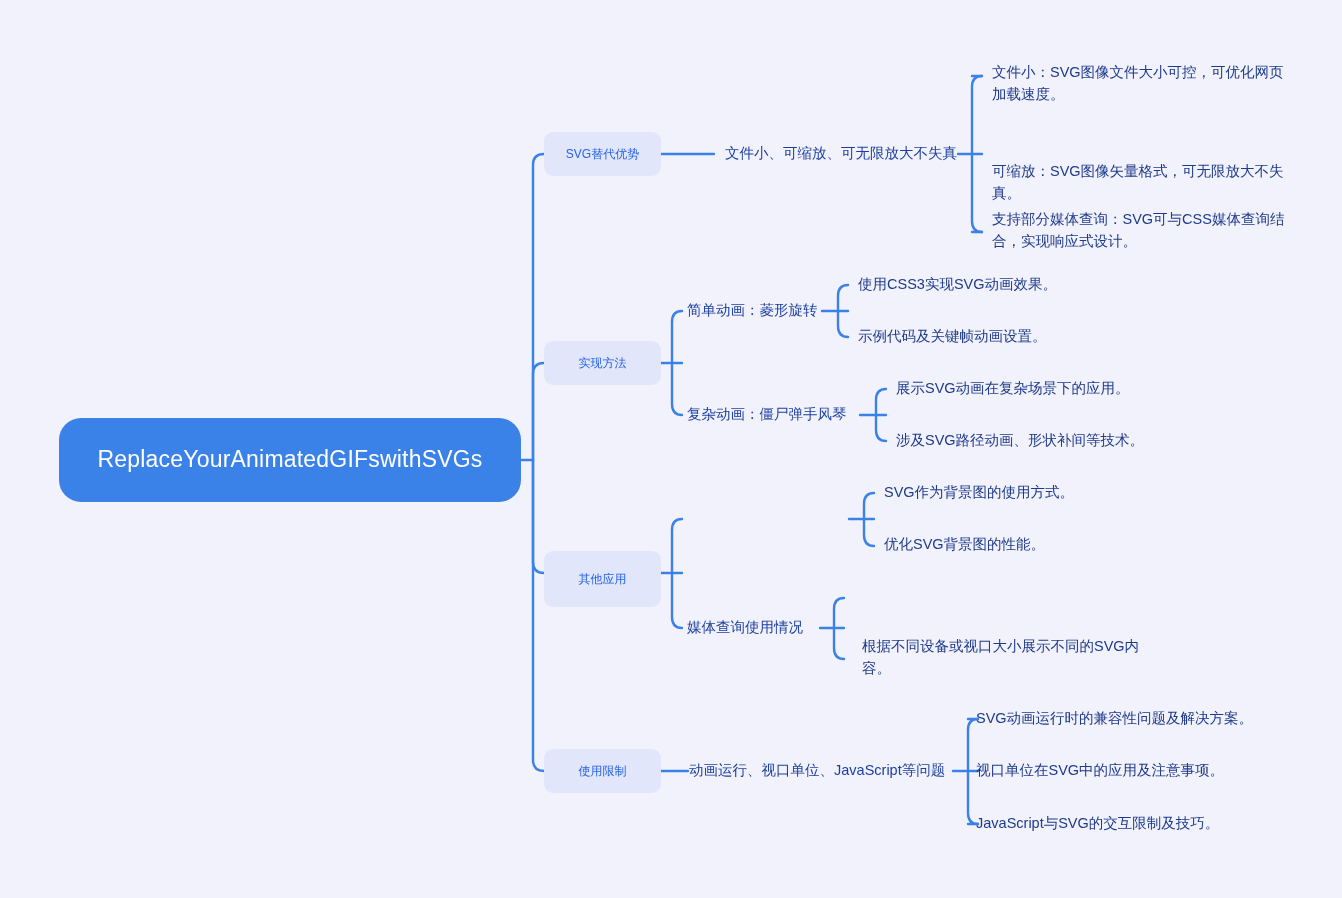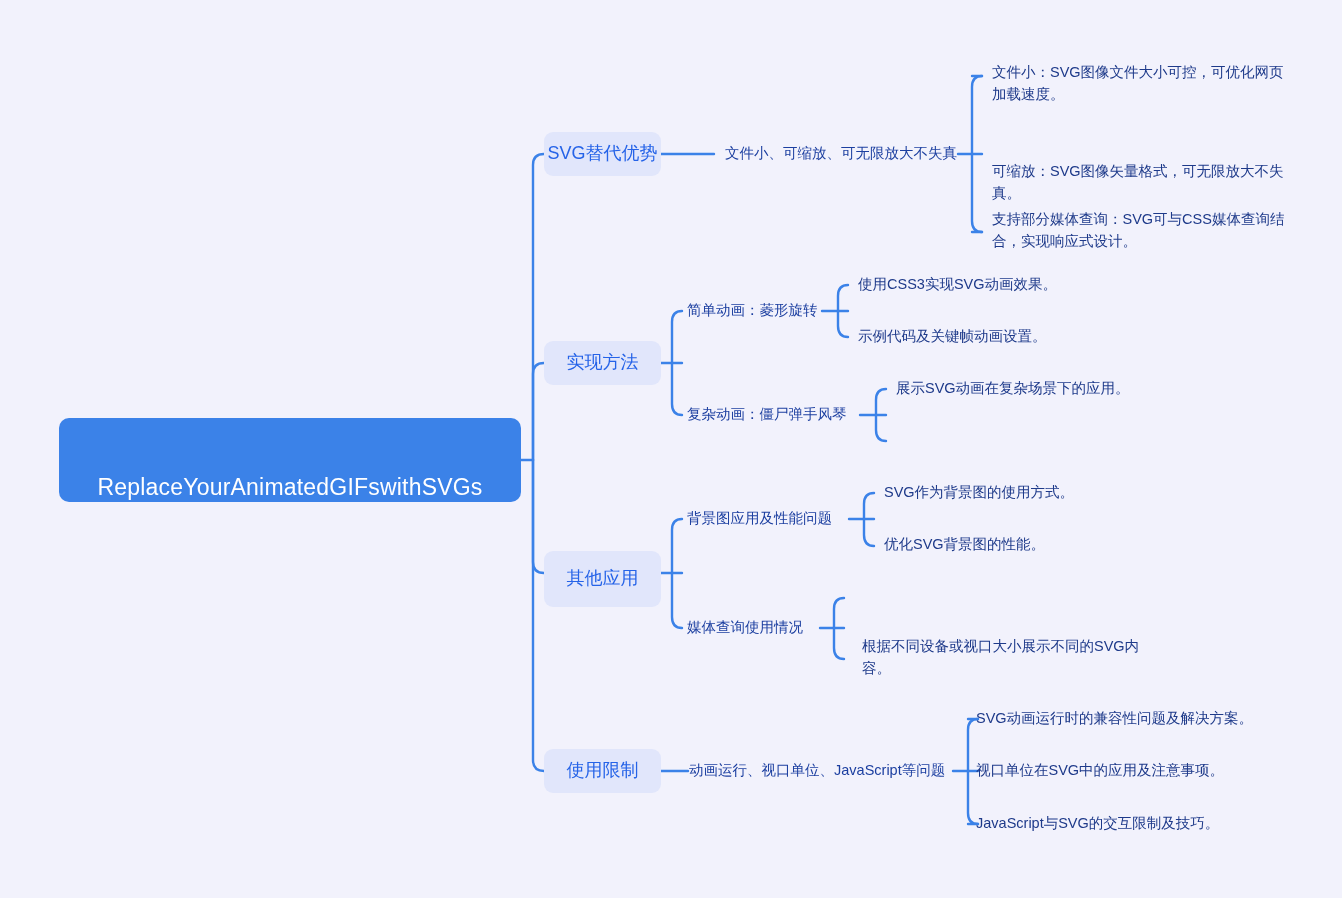--- a/index.html
+++ b/index.html
@@ -29,40 +29,40 @@
     height: 898px;
     pointer-events: none;
   }
   .node {
     position: absolute;
     box-sizing: border-box;
   }
   
   .root-node {
     background: #3b82e8;
-    border-radius: 10px;
+    border-radius: 22px;
     color: #ffffff;
     display: flex;
-    align-items: flex-end;
+    align-items: center;
     justify-content: center;
     font-size: 23px;
     letter-spacing: 0.2px;
     line-height: 1.2;
-    padding: 0 16px;
+    padding: 8px 16px;
     white-space: nowrap;
   }
   
   .topic-node {
     background: #e1e6fb;
     border-radius: 9px;
     color: #2563e8;
     display: flex;
     align-items: center;
     justify-content: center;
-    font-size: 18px;
+    font-size: 12px;
     line-height: 1.2;
     white-space: nowrap;
   }
   
   .sub-node {
     color: #1c3fa0;
     font-size: 14.5px;
     line-height: 1.35;
     display: flex;
     align-items: center;
@@ -168,28 +168,28 @@
   <div class="node leaf-node" style="left:858px; top:324px; width:300px; height:26px;">
     <span>示例代码及关键帧动画设置。</span>
   </div>
 
   <div class="node sub-node" style="left:687px; top:400px; width:174px; height:30px;">
     <span>复杂动画：僵尸弹手风琴</span>
   </div>
   <div class="node leaf-node" style="left:896px; top:376px; width:300px; height:26px;">
     <span>展示SVG动画在复杂场景下的应用。</span>
   </div>
+  <div class="node leaf-node" style="left:896px; top:428px; width:300px; height:26px;">
+    <span>涉及SVG路径动画、形状补间等技术。</span>
+  </div>
 
   <div class="node topic-node" style="left:544px; top:551px; width:117px; height:56px;">
     <span>其他应用</span>
   </div>
 
-  <div class="node sub-node" style="left:687px; top:504px; width:163px; height:30px;">
-    <span>背景图应用及性能问题</span>
-  </div>
   <div class="node leaf-node" style="left:884px; top:480px; width:300px; height:26px;">
     <span>SVG作为背景图的使用方式。</span>
   </div>
   <div class="node leaf-node" style="left:884px; top:532px; width:300px; height:26px;">
     <span>优化SVG背景图的性能。</span>
   </div>
 
   <div class="node sub-node" style="left:687px; top:613px; width:134px; height:30px;">
     <span>媒体查询使用情况</span>
   </div>

